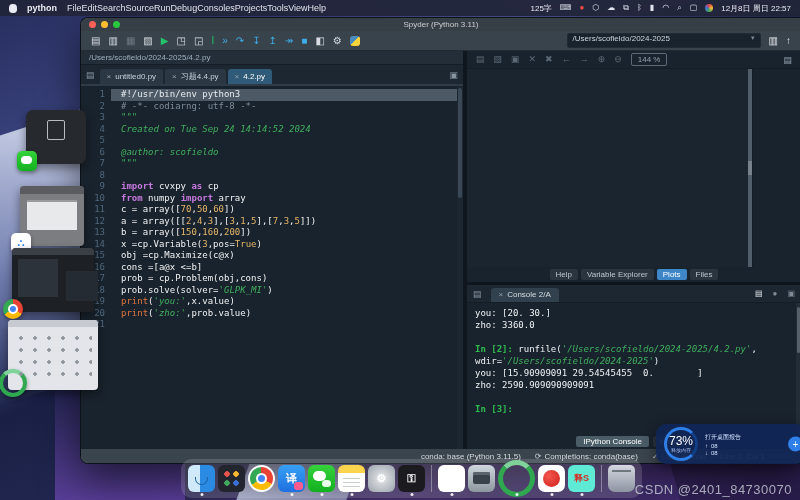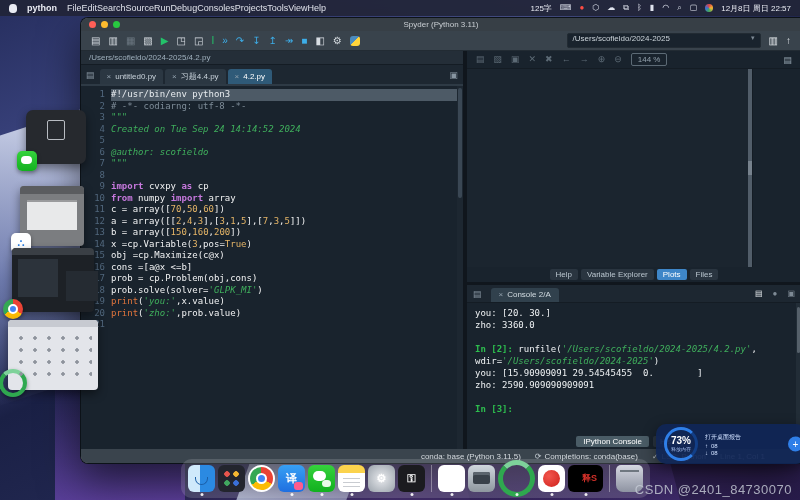--- a/index.html
+++ b/index.html
@@ -97,21 +97,21 @@
   .browse-icon{color:#8795a1;font-size:9px;align-self:center;margin-right:3px;}
   .etab{height:15px;display:flex;align-items:center;gap:4px;padding:0 7px;font-size:8px;
     background:#2b3742;color:#c8d2da;border-radius:3px 3px 0 0;}
   .etab.active{background:#2f5a78;color:#fff;}
   .etab .close{color:#93a1ad;font-size:8px;}
   .tab-options{margin-left:auto;align-self:center;color:#8795a1;font-size:9px;}
   .code-wrap{flex:1;position:relative;overflow:hidden;padding-top:3px;
     font-family:"DejaVu Sans Mono",monospace;font-size:9px;line-height:11.5px;}
   .code-line{display:flex;height:11.5px;white-space:pre;}
   .gutter{flex:0 0 24px;text-align:right;padding-right:6px;color:#51677d;}
-  .ltext{flex:1;padding-left:0;}
+  .ltext{flex:1;padding-left:10px;}
   .code-line.hl .ltext{background:#4d5a66;}
   .tok-plain{color:#f1f2f3;}
   .tok-comment{color:#7e8c98;}
   .tok-dstr{color:#3fae5c;font-style:italic;}
   .tok-kw{color:#c678dd;font-weight:bold;}
   .tok-num{color:#e5b567;}
   .tok-builtin{color:#e0743c;text-align:center;}
   .tok-str{color:#3fae5c;font-style:italic;}
   .tok-hlc{color:#e8ecef;}
   .ed-scroll{position:absolute;top:0;right:0;bottom:0;width:6px;background:#1d2731;}
@@ -195,34 +195,34 @@
     background:repeating-linear-gradient(180deg,#c9ccd1 0 1px,transparent 1px 4px);}
   .dk-settings{background:radial-gradient(circle,#e8eaed,#9aa2ab);color:#4d535a;font-size:15px;}
   .dk-keychain{background:#1b1b1f;color:#e8e8e8;font-size:11px;}
   .dk-cloudapp{background:#fff;color:#2b7de0;font-weight:bold;font-size:13px;}
   .dk-windowapp{background:linear-gradient(180deg,#cfd6dd,#8e979f);}
   .dk-windowapp::after{content:"";position:absolute;inset:7px 5px 8px 5px;background:#39414a;border-radius:2px;
     box-shadow:inset 0 3px 0 #5b646d;}
   .dk-greenring{background:transparent;border:5px solid #2fa84f;border-top-color:#7ed29a;border-radius:50%;}
   .dk-apple-red{background:#fff;border-radius:7px;}
   .dk-apple-red::after{content:"";position:absolute;inset:5px;background:radial-gradient(circle at 35% 35%,#f2554d,#cf211b);border-radius:50%;}
-  .dk-ksapp{background:#000000;padding-left:8px;}
+  .dk-ksapp{background:#5eead4;}
   .dk-ksapp .dock-label{color:#d23029;font-size:9px;}
   .dk-trash{background:linear-gradient(180deg,rgba(225,229,236,.92),rgba(150,158,168,.88));
     border-radius:5px 5px 7px 7px;}
   .dk-trash::after{content:"";position:absolute;left:4px;right:4px;top:5px;height:1.5px;background:#6f7780;}
 
   
   .memory-widget{position:absolute;right:-6px;bottom:36px;width:122px;height:40px;z-index:60;
     background:rgba(16,38,86,.93);border-radius:10px;box-shadow:0 4px 14px rgba(0,0,0,.45);
     display:flex;align-items:center;gap:7px;padding:0 20px 0 8px;}
   .gauge{width:28px;height:28px;flex:0 0 auto;border-radius:50%;
     border:3px solid #2f7fe8;border-right-color:#123e86;
     display:flex;flex-direction:column;align-items:center;justify-content:center;}
-  .gauge .pct{font-size:10px;font-weight:bold;color:#fff;line-height:1;}
+  .gauge .pct{font-size:12px;font-weight:normal;color:#fff;line-height:1;}
   .gauge .glabel{font-size:5px;color:#9fb8e8;line-height:1.2;}
   .mw-right{display:flex;flex-direction:column;gap:1px;font-size:6px;color:#cfe0ff;}
   .mw-row{display:flex;gap:3px;align-items:center;}
   .mw-plus{position:absolute;right:3px;top:50%;transform:translateY(-50%);width:15px;height:15px;
     border-radius:50%;background:#2f7fe8;color:#fff;font-size:10px;display:flex;align-items:center;justify-content:center;}
 
   .watermark{position:absolute;right:8px;bottom:3px;z-index:45;font-size:13px;letter-spacing:.5px;
     color:rgba(198,203,214,.82);}
 </style>
 </head>

